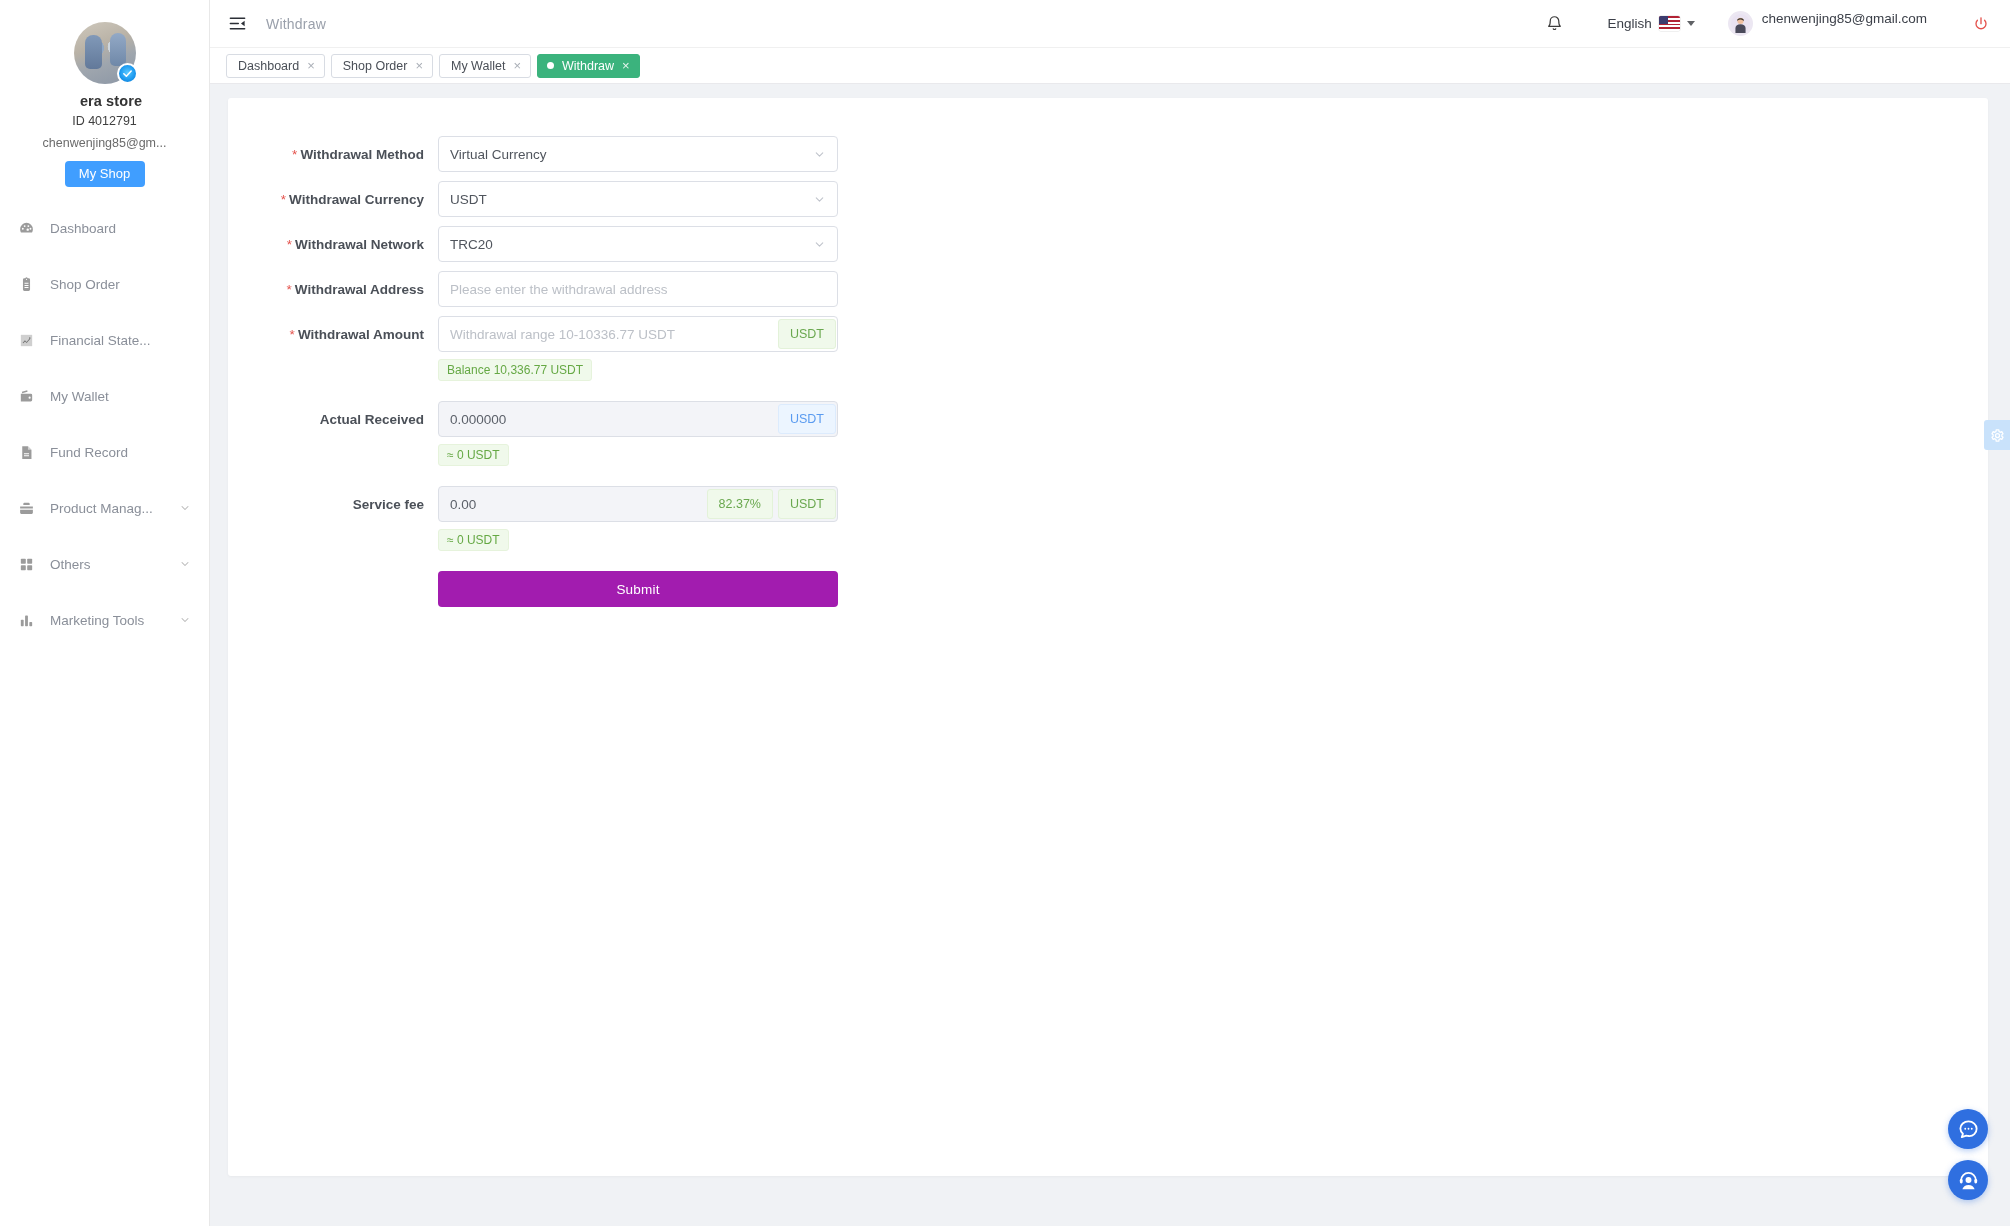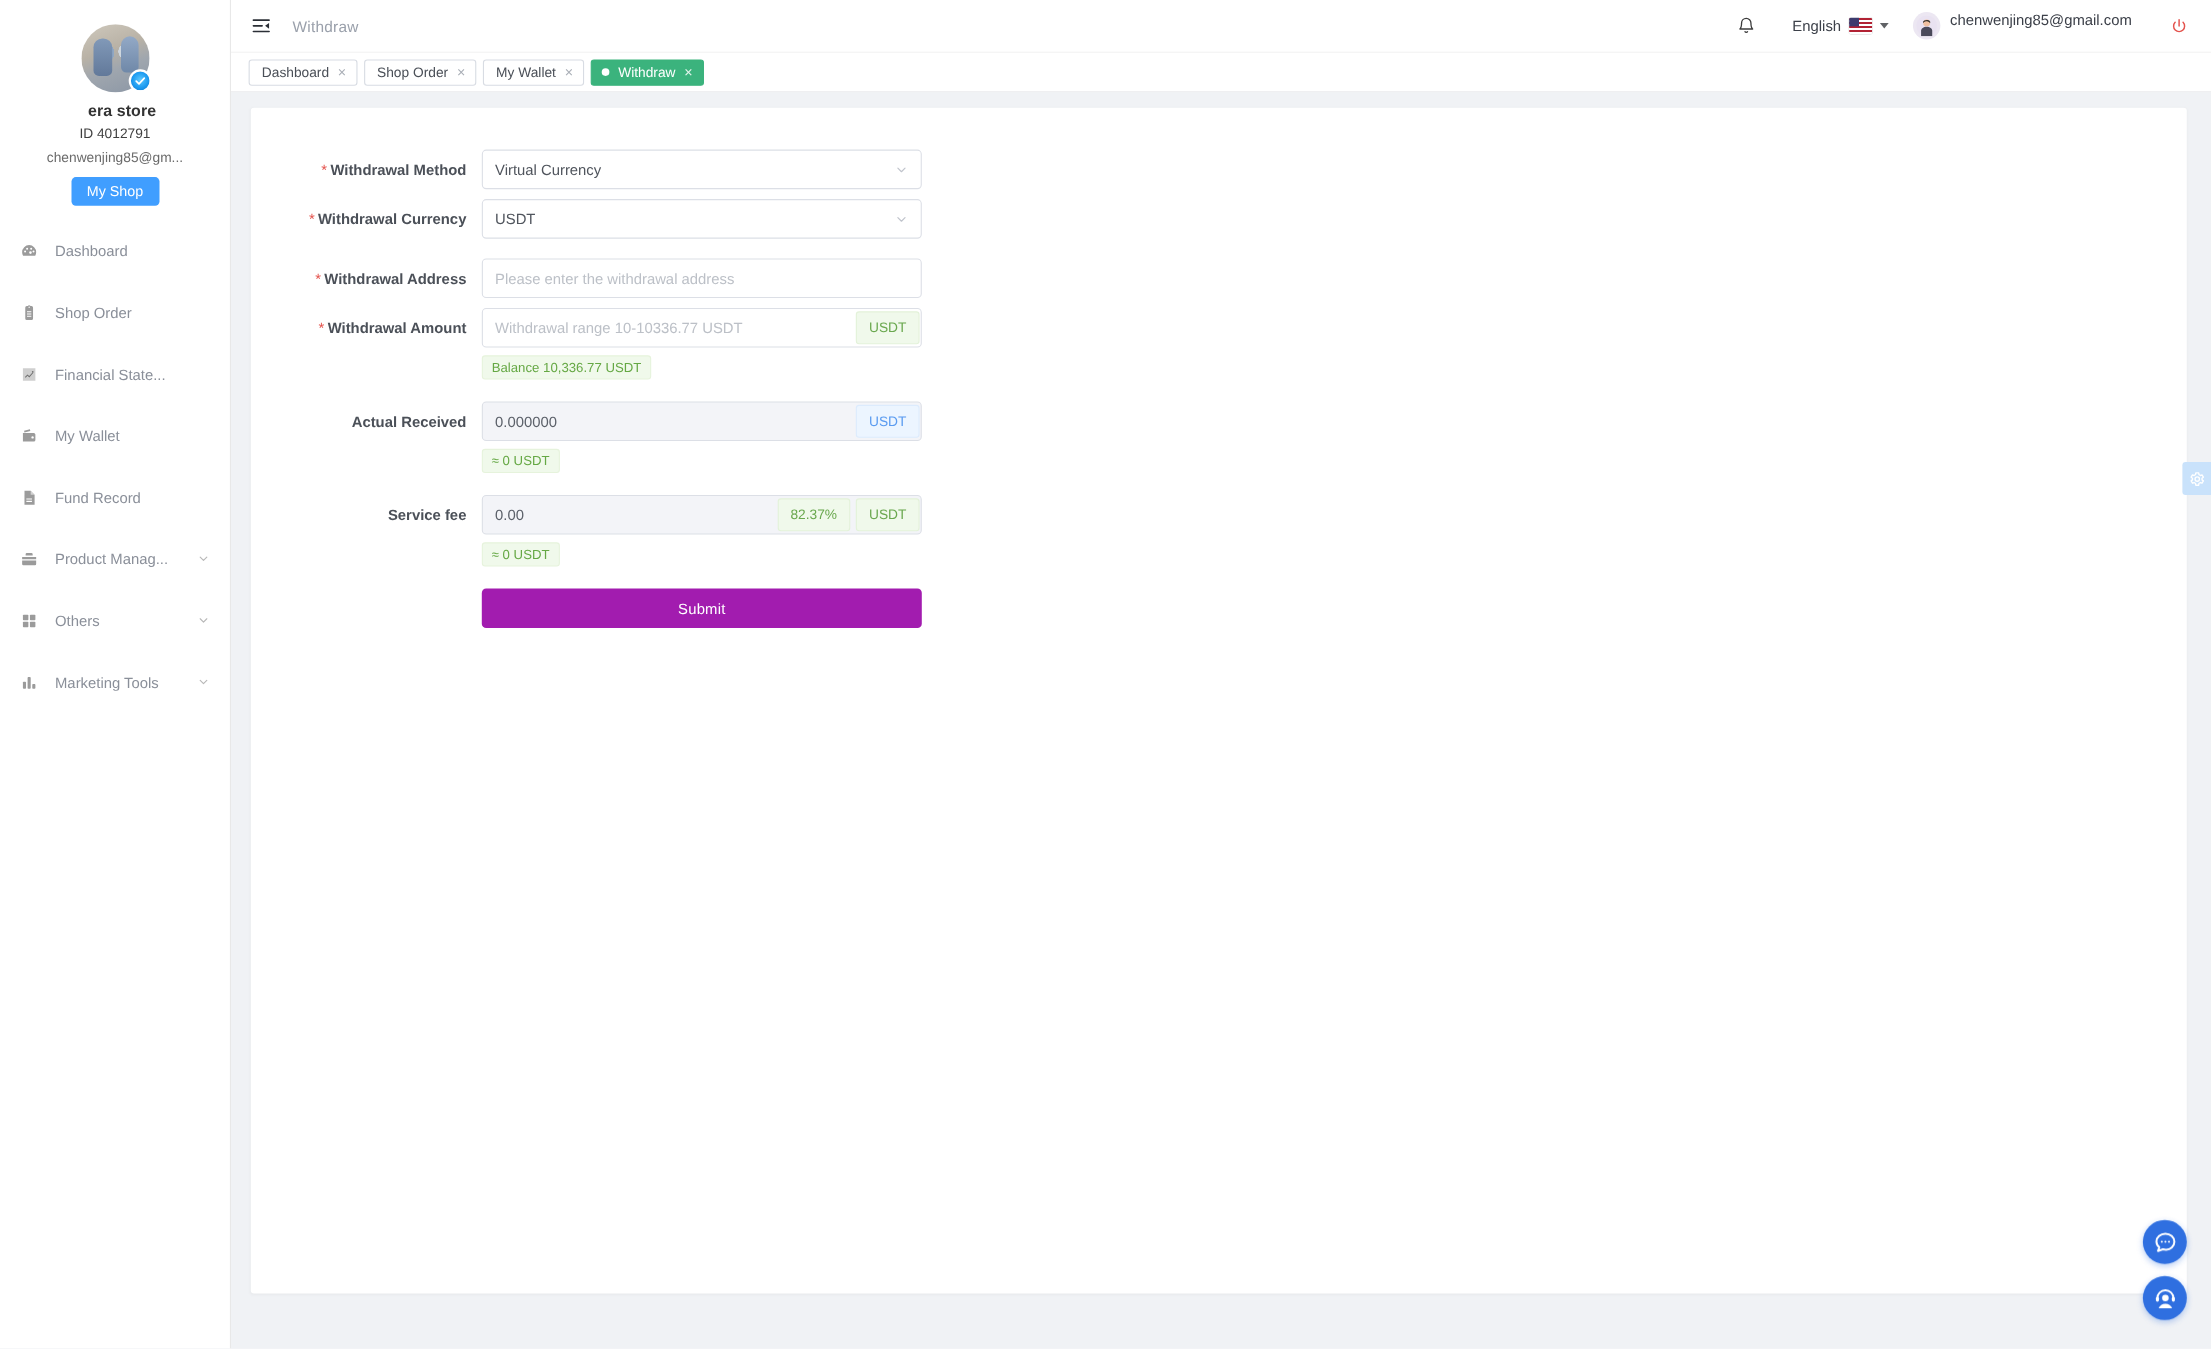--- a/index.html
+++ b/index.html
@@ -99,21 +99,21 @@
     border-bottom: 1px solid #f0f0f0;
   }
   .collapse-btn {
     width: 26px; height: 26px; display: flex; align-items: center;
     justify-content: center; cursor: pointer; color: #2b2f36;
   }
   .collapse-btn svg { width: 19px; height: 19px; display:block; }
   .topbar-title {
     margin-left: 16px; font-size: 14px; color: #9aa0ab; letter-spacing: .2px;
   }
-  .topbar-right { margin-left: auto; display: flex; align-items: center; gap: 4px; }
+  .topbar-right { margin-left: auto; display: flex; align-items: center; gap: 15px; }
   .bell-btn {
     width: 32px; height: 32px; display:flex; align-items:center; justify-content:center;
     cursor: pointer; color: #3c3c3c; margin-right: 22px;
   }
   .bell-btn svg { width: 17px; height: 17px; display:block; }
   .lang-wrap {
     display: flex; align-items: center; gap: 7px; cursor: pointer; margin-right: 18px;
   }
   .lang-text { font-size: 13.5px; color: #3c4049; }
   .flag {
@@ -479,20 +479,35 @@
               <span class="select-arrow">
                 <svg viewBox="0 0 24 24" fill="none" stroke="currentColor" stroke-width="2" stroke-linecap="round" stroke-linejoin="round">
                     <polyline points="6,9 12,15 18,9"></polyline>
                   </svg>
               </span>
             </div>
           </div>
         </div>
         <div class="spacer-sm"></div>
 
+        <div class="form-row">
+          <div class="form-label">
+            <span class="req">*</span><span>Withdrawal Network</span>
+          </div>
+          <div class="form-field">
+            <div class="select-box">
+              <span class="sel-val">TRC20</span>
+              <span class="select-arrow">
+                <svg viewBox="0 0 24 24" fill="none" stroke="currentColor" stroke-width="2" stroke-linecap="round" stroke-linejoin="round">
+                    <polyline points="6,9 12,15 18,9"></polyline>
+                  </svg>
+              </span>
+            </div>
+          </div>
+        </div>
         <div class="spacer-sm"></div>
 
         <div class="form-row">
           <div class="form-label">
             <span class="req">*</span><span>Withdrawal Address</span>
           </div>
           <div class="form-field">
             <div class="input-box">
               <input type="text" placeholder="Please enter the withdrawal address" style="">
             </div>

